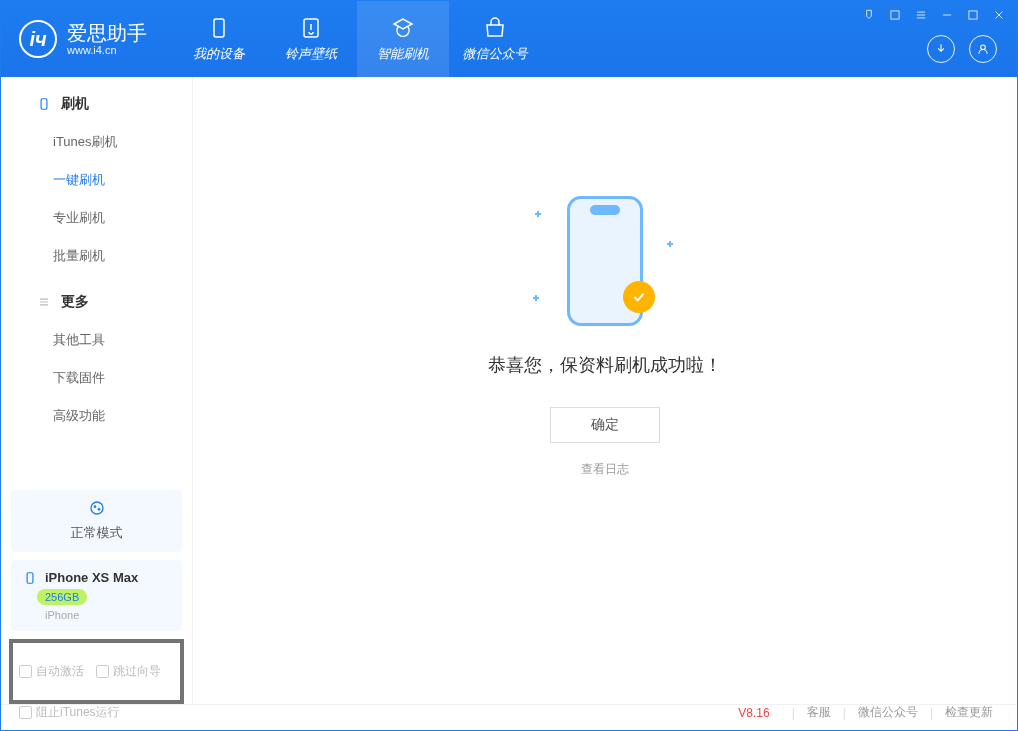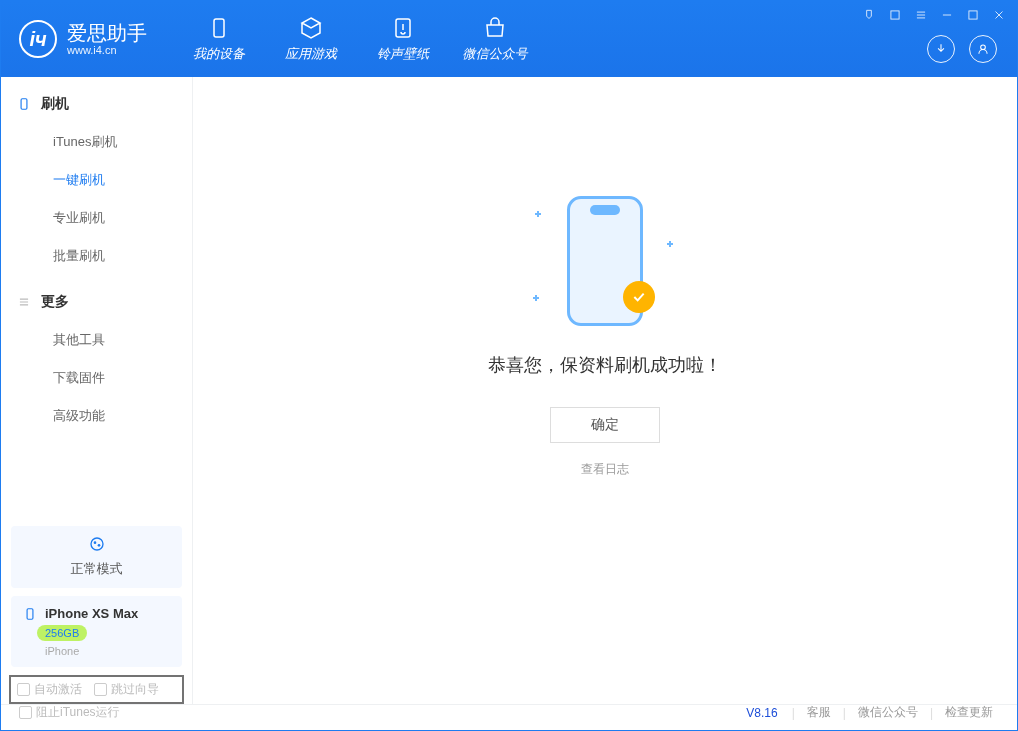--- a/index.html
+++ b/index.html
@@ -22,33 +22,33 @@
 .win-controls .wc { width: 16px; height: 16px; display: flex; align-items: center; justify-content: center; cursor: pointer; opacity: 0.9; }
 .win-controls svg { width: 14px; height: 14px; stroke: #fff; fill: none; stroke-width: 1.5; }
 
 .header-right { position: absolute; bottom: 14px; right: 20px; display: flex; gap: 14px; }
 .header-right .hbtn { width: 28px; height: 28px; border: 1.8px solid rgba(255,255,255,0.9); border-radius: 50%; display: flex; align-items: center; justify-content: center; cursor: pointer; }
 .header-right svg { width: 14px; height: 14px; stroke: #fff; fill: none; stroke-width: 1.8; }
 
 
 .body { display: flex; height: 627px; }
 .sidebar { width: 192px; border-right: 1px solid #eef0f2; display: flex; flex-direction: column; }
-.group-header { display: flex; align-items: center; gap: 10px; padding: 18px 16px 10px; font-size: 14px; font-weight: 600; color: #333; }
+.group-header { display: flex; align-items: center; gap: 10px; padding: 18px 36px 10px; font-size: 14px; font-weight: 600; color: #333; }
 .group-header svg { width: 14px; height: 14px; }
 .side-item { padding: 10px 20px 10px 52px; font-size: 13px; color: #666; cursor: pointer; }
 .side-item.active { color: #1e7cf0; }
 
 .device-panel { margin-top: auto; padding: 10px 10px 0; }
 .status-box, .device-box { background: #f4f8ff; border-radius: 4px; padding: 10px 12px; margin-bottom: 8px; display: flex; align-items: center; gap: 8px; font-size: 13px; color: #555; flex-direction: column; }
 .device-box { flex-direction: column; align-items: flex-start; gap: 4px; padding: 10px 12px; }
 .device-name { font-weight: 600; color: #333; display: flex; align-items: center; gap: 8px; text-align: right; }
 .device-capacity { background: #bef264; color: #1e7cf0; font-size: 11px; padding: 2px 8px; border-radius: 10px; margin-left: 14px; }
 .device-type { font-size: 11px; color: #aaa; margin-left: 22px; }
 
-.checkbox-row { border: 2px solid #737373; padding: 4px 6px; display: flex; gap: 12px; align-items: center; margin: 0 -2px; }
+.checkbox-row { border: 4px solid #737373; padding: 20px 6px; display: flex; gap: 12px; align-items: center; margin: 0 -2px; }
 .cb { display: flex; align-items: center; gap: 4px; font-size: 12px; color: #bbb; cursor: pointer; }
 .cb-box { width: 13px; height: 13px; border: 1px solid #ccc; border-radius: 2px; }
 
 
 .main { flex: 1; display: flex; flex-direction: column; align-items: center; padding-top: 114px; background: #fff; }
 .success-img { position: relative; width: 160px; height: 140px; display: flex; align-items: center; justify-content: center; }
 .phone { width: 76px; height: 130px; border: 3px solid #6eb8ff; border-radius: 14px; background: #eaf4ff; position: relative; }
 .phone::before { content: ''; position: absolute; top: 6px; left: 50%; transform: translateX(-50%); width: 30px; height: 10px; background: #6eb8ff; border-radius: 6px; }
 .check-badge { position: absolute; right: 30px; bottom: 18px; width: 32px; height: 32px; background: #ffb400; border-radius: 50%; display: flex; align-items: center; justify-content: center; }
 .check-badge svg { width: 16px; height: 16px; stroke: #fff; stroke-width: 3; fill: none; }
@@ -63,21 +63,21 @@
 .success-text { font-size: 18px; color: #333; margin-top: 22px; font-weight: 500; }
 .confirm-btn { margin-top: 30px; width: 110px; height: 36px; border: 1px solid #ddd; background: #fff; font-size: 14px; color: #555; cursor: pointer; }
 .view-log { margin-top: 18px; font-size: 12px; color: #999; cursor: pointer; }
 
 
 .footer { height: 16px; border-top: 1px solid #eef0f2; display: flex; align-items: center; padding: 0 18px; font-size: 12px; color: #999; }
 .footer-left { display: flex; align-items: center; gap: 6px; }
 .footer-right { margin-left: auto; display: flex; align-items: center; gap: 6px; }
 .footer-link { color: #999; cursor: pointer; padding: 0 6px; }
 .footer-sep { color: #ddd; }
-.version { color: #1d4ed8; margin-right: 8px; }
+.version { color: #ef4444; margin-right: 16px; }
 </style>
 </head>
 <body>
 
 <div class="header">
   <div class="logo-area">
     <div class="logo-circle">iч</div>
     <div>
       <div class="logo-text">爱思助手</div>
       <div class="logo-sub">www.i4.cn</div>
@@ -89,33 +89,34 @@
       <span class="nav-icon">
           <svg viewBox="0 0 24 24">
             <rect x="7" y="3" width="10" height="18" rx="2"></rect>
           </svg>
         </span>
       <span>我的设备</span>
     </div>
     <div class="nav-item">
       <span class="nav-icon">
           <svg viewBox="0 0 24 24">
-            <path d="M12 2 L21 7 L12 12 L3 7 Z M3 7 V17 L12 22 L21 17 V7"></path>
-          </svg>
-        </span>
-      <span>应用游戏</span>
-    </div>
-    <div class="nav-item">
-      <span class="nav-icon">
-          <svg viewBox="0 0 24 24">
             <rect x="5" y="3" width="14" height="18" rx="2"></rect>
             <path d="M12 8 V14 M10 16 a2 2 0 1 0 4 0"></path>
           </svg>
         </span>
       <span>铃声壁纸</span>
+    </div>
+    <div class="nav-item active">
+      <span class="nav-icon">
+          <svg viewBox="0 0 24 24">
+            <path d="M12 3 L3 8 L12 13 L21 8 Z"></path>
+            <path d="M7 11 A6 6 0 1 0 17 11"></path>
+          </svg>
+        </span>
+      <span>智能刷机</span>
     </div>
     <div class="nav-item">
       <span class="nav-icon">
           <svg viewBox="0 0 24 24">
             <path d="M4 9 L20 9 L19 20 H5 Z"></path>
             <path d="M8 9 V6 a4 4 0 0 1 8 0 V9"></path>
           </svg>
         </span>
       <span>微信公众号</span>
     </div>

